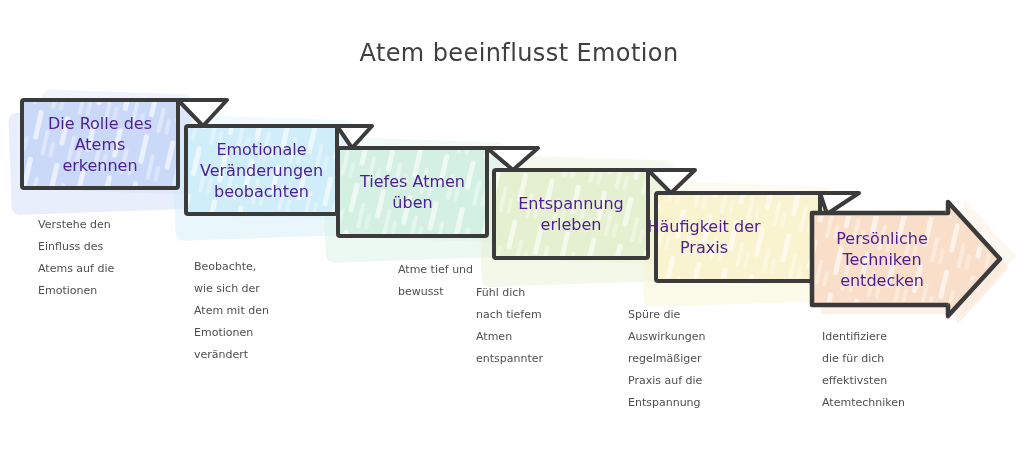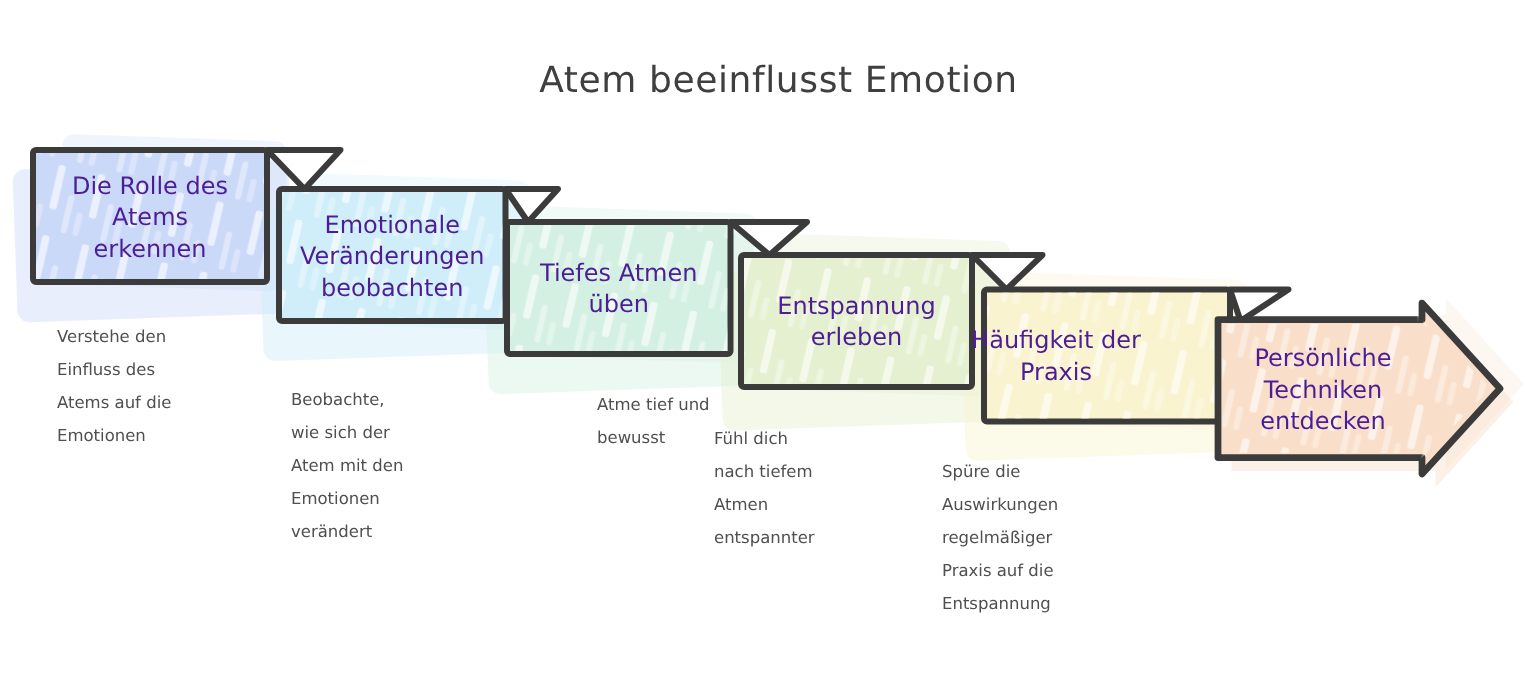--- a/index.html
+++ b/index.html
@@ -124,14 +124,18 @@
 bewusst</div>
   <div class="step-desc ds4">Fühl dich
 nach tiefem
 Atmen
 entspannter</div>
   <div class="step-desc ds5">Spüre die
 Auswirkungen
 regelmäßiger
 Praxis auf die
 Entspannung</div>
+  <div class="step-desc ds6">Identifiziere
+die für dich
+effektivsten
+Atemtechniken</div>
 
 </div>
 
 </body></html>

